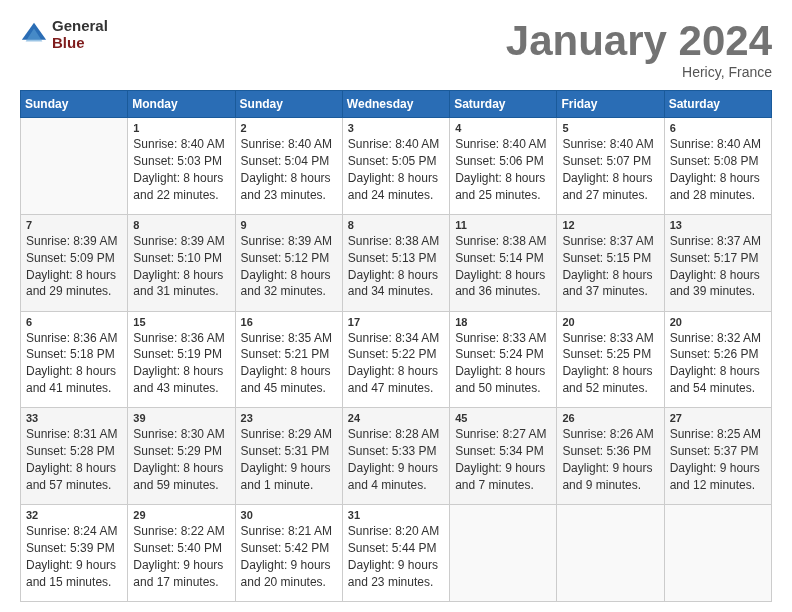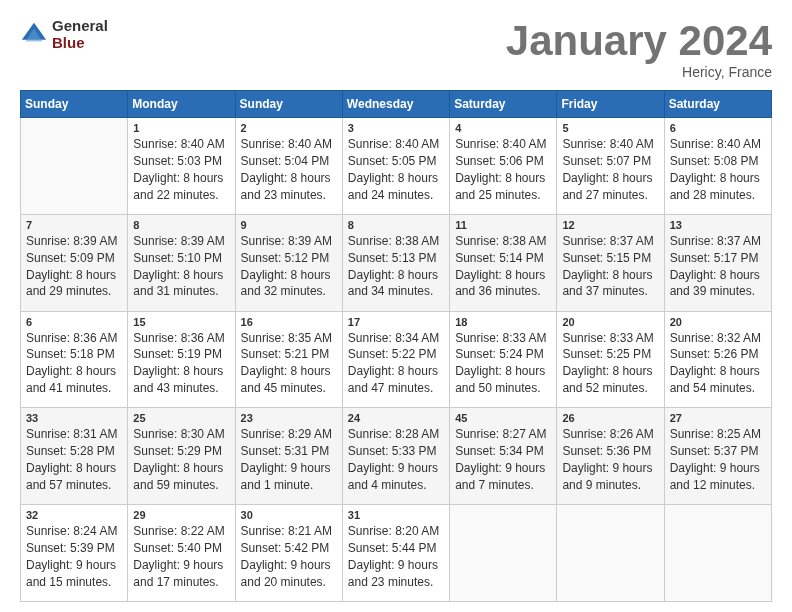--- a/index.html
+++ b/index.html
@@ -159,21 +159,21 @@
           <td><span class="day-num">6</span><span class="cell-text">Sunrise: 8:36 AM<br>Sunset: 5:18 PM<br>Daylight: 8 hours and 41 minutes.</span></td>
           <td><span class="day-num">15</span><span class="cell-text">Sunrise: 8:36 AM<br>Sunset: 5:19 PM<br>Daylight: 8 hours and 43 minutes.</span></td>
           <td><span class="day-num">16</span><span class="cell-text">Sunrise: 8:35 AM<br>Sunset: 5:21 PM<br>Daylight: 8 hours and 45 minutes.</span></td>
           <td><span class="day-num">17</span><span class="cell-text">Sunrise: 8:34 AM<br>Sunset: 5:22 PM<br>Daylight: 8 hours and 47 minutes.</span></td>
           <td><span class="day-num">18</span><span class="cell-text">Sunrise: 8:33 AM<br>Sunset: 5:24 PM<br>Daylight: 8 hours and 50 minutes.</span></td>
           <td><span class="day-num">20</span><span class="cell-text">Sunrise: 8:33 AM<br>Sunset: 5:25 PM<br>Daylight: 8 hours and 52 minutes.</span></td>
           <td><span class="day-num">20</span><span class="cell-text">Sunrise: 8:32 AM<br>Sunset: 5:26 PM<br>Daylight: 8 hours and 54 minutes.</span></td>
         </tr>
         <tr>
           <td><span class="day-num">33</span><span class="cell-text">Sunrise: 8:31 AM<br>Sunset: 5:28 PM<br>Daylight: 8 hours and 57 minutes.</span></td>
-          <td><span class="day-num">25</span><span class="cell-text">Sunrise: 8:30 AM<br>Sunset: 5:29 PM<br>Daylight: 8 hours and 59 minutes.</span></td>
+          <td><span class="day-num">39</span><span class="cell-text">Sunrise: 8:30 AM<br>Sunset: 5:29 PM<br>Daylight: 8 hours and 59 minutes.</span></td>
           <td><span class="day-num">23</span><span class="cell-text">Sunrise: 8:29 AM<br>Sunset: 5:31 PM<br>Daylight: 9 hours and 1 minute.</span></td>
           <td><span class="day-num">24</span><span class="cell-text">Sunrise: 8:28 AM<br>Sunset: 5:33 PM<br>Daylight: 9 hours and 4 minutes.</span></td>
           <td><span class="day-num">45</span><span class="cell-text">Sunrise: 8:27 AM<br>Sunset: 5:34 PM<br>Daylight: 9 hours and 7 minutes.</span></td>
           <td><span class="day-num">26</span><span class="cell-text">Sunrise: 8:26 AM<br>Sunset: 5:36 PM<br>Daylight: 9 hours and 9 minutes.</span></td>
           <td><span class="day-num">27</span><span class="cell-text">Sunrise: 8:25 AM<br>Sunset: 5:37 PM<br>Daylight: 9 hours and 12 minutes.</span></td>
         </tr>
         <tr>
           <td><span class="day-num">32</span><span class="cell-text">Sunrise: 8:24 AM<br>Sunset: 5:39 PM<br>Daylight: 9 hours and 15 minutes.</span></td>
           <td><span class="day-num">29</span><span class="cell-text">Sunrise: 8:22 AM<br>Sunset: 5:40 PM<br>Daylight: 9 hours and 17 minutes.</span></td>
           <td><span class="day-num">30</span><span class="cell-text">Sunrise: 8:21 AM<br>Sunset: 5:42 PM<br>Daylight: 9 hours and 20 minutes.</span></td>

